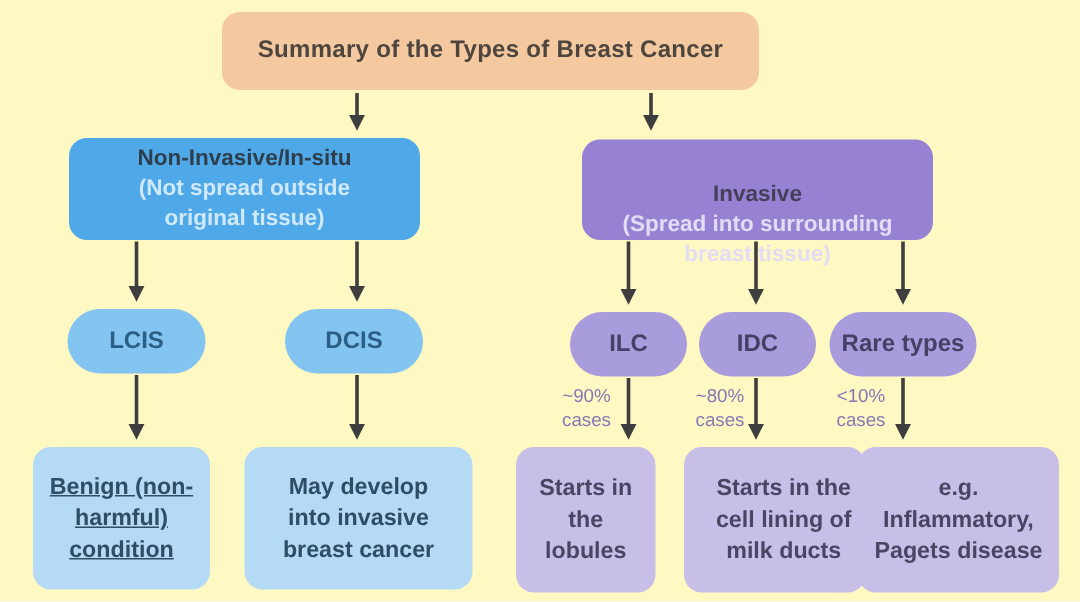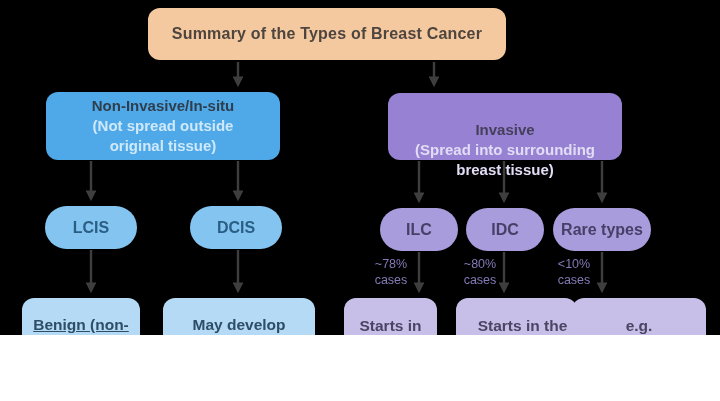--- a/index.html
+++ b/index.html
@@ -1,17 +1,17 @@
 <!DOCTYPE html>
 <html style="--root-bg: #f5c9a0; --root-text: #4d453e; --left-bg: #4fa8e7; --left-title-text: #2f3e4d; --left-subtitle-text: #cfe9fb; --left-pill-bg: #83c5f0; --left-pill-text: #2b5e85; --left-leaf-bg: #b4daf5; --left-leaf-text: #2e4d66; --right-bg: #9681d3; --right-title-text: #453f5a; --right-subtitle-text: #e2dcf5; --right-pill-bg: #a99cdc; --right-pill-text: #473f66; --right-leaf-bg: #c8bfe8; --right-leaf-text: #4b4564; --note-text: #8579b6; --arrow: #3e3e3e;"><head>
 <meta charset="utf-8">
 <style>
   html,body{margin:0;padding:0;background:#ffffff;}
   .canvas{
-    position:relative;width:720px;height:335px;background:#000000;overflow:hidden;
+    position:relative;width:720px;height:401px;background:#fef9c3;overflow:hidden;
     font-family:"Liberation Sans","DejaVu Sans",sans-serif;
   }
   .node{
     position:absolute;display:flex;flex-direction:column;align-items:center;justify-content:center;
     text-align:center;box-sizing:border-box;border-radius:12px;
   }
   .pre{white-space:pre-line;}
   
   .root{
     left:148px;top:8px;width:358px;height:52px;
@@ -104,21 +104,21 @@
     <span class="b-sub pre">(Spread into surrounding
 breast tissue)</span>
   </div>
 
   <div class="pill pill-blue pill-lcis">LCIS</div>
   <div class="pill pill-blue pill-dcis">DCIS</div>
   <div class="pill pill-purple pill-ilc">ILC</div>
   <div class="pill pill-purple pill-idc">IDC</div>
   <div class="pill pill-purple pill-rare">Rare types</div>
 
-  <div class="note pre note-ilc">~78%
+  <div class="note pre note-ilc">~90%
 cases</div>
   <div class="note pre note-idc">~80%
 cases</div>
   <div class="note pre note-rare">&lt;10%
 cases</div>
 
   <div class="node leaf leaf-blue leaf-benign pre">Benign  (non-
 harmful)
 condition</div>
   <div class="node leaf leaf-blue leaf-dcis pre">May develop

